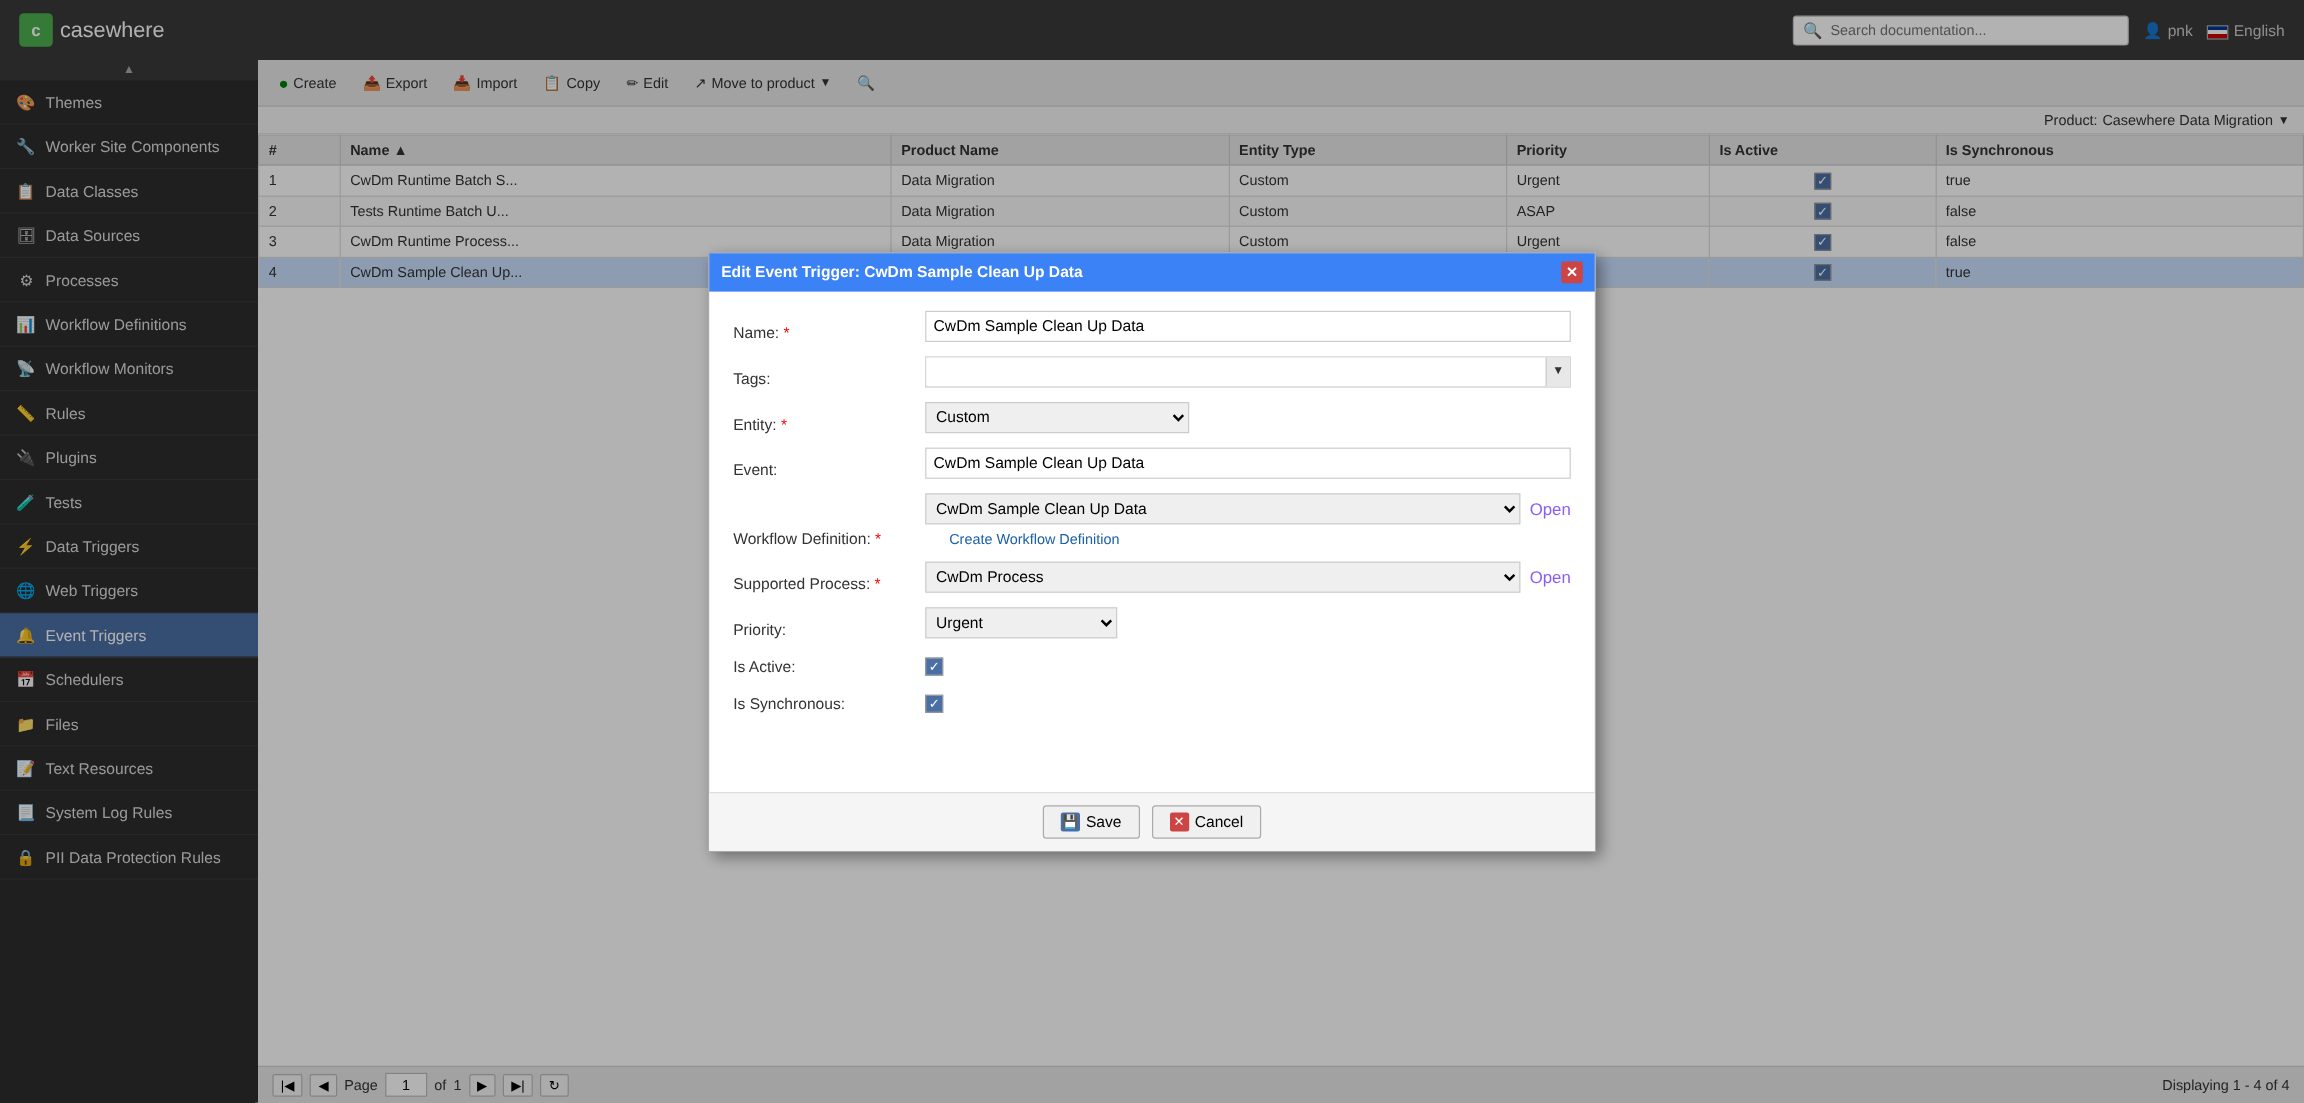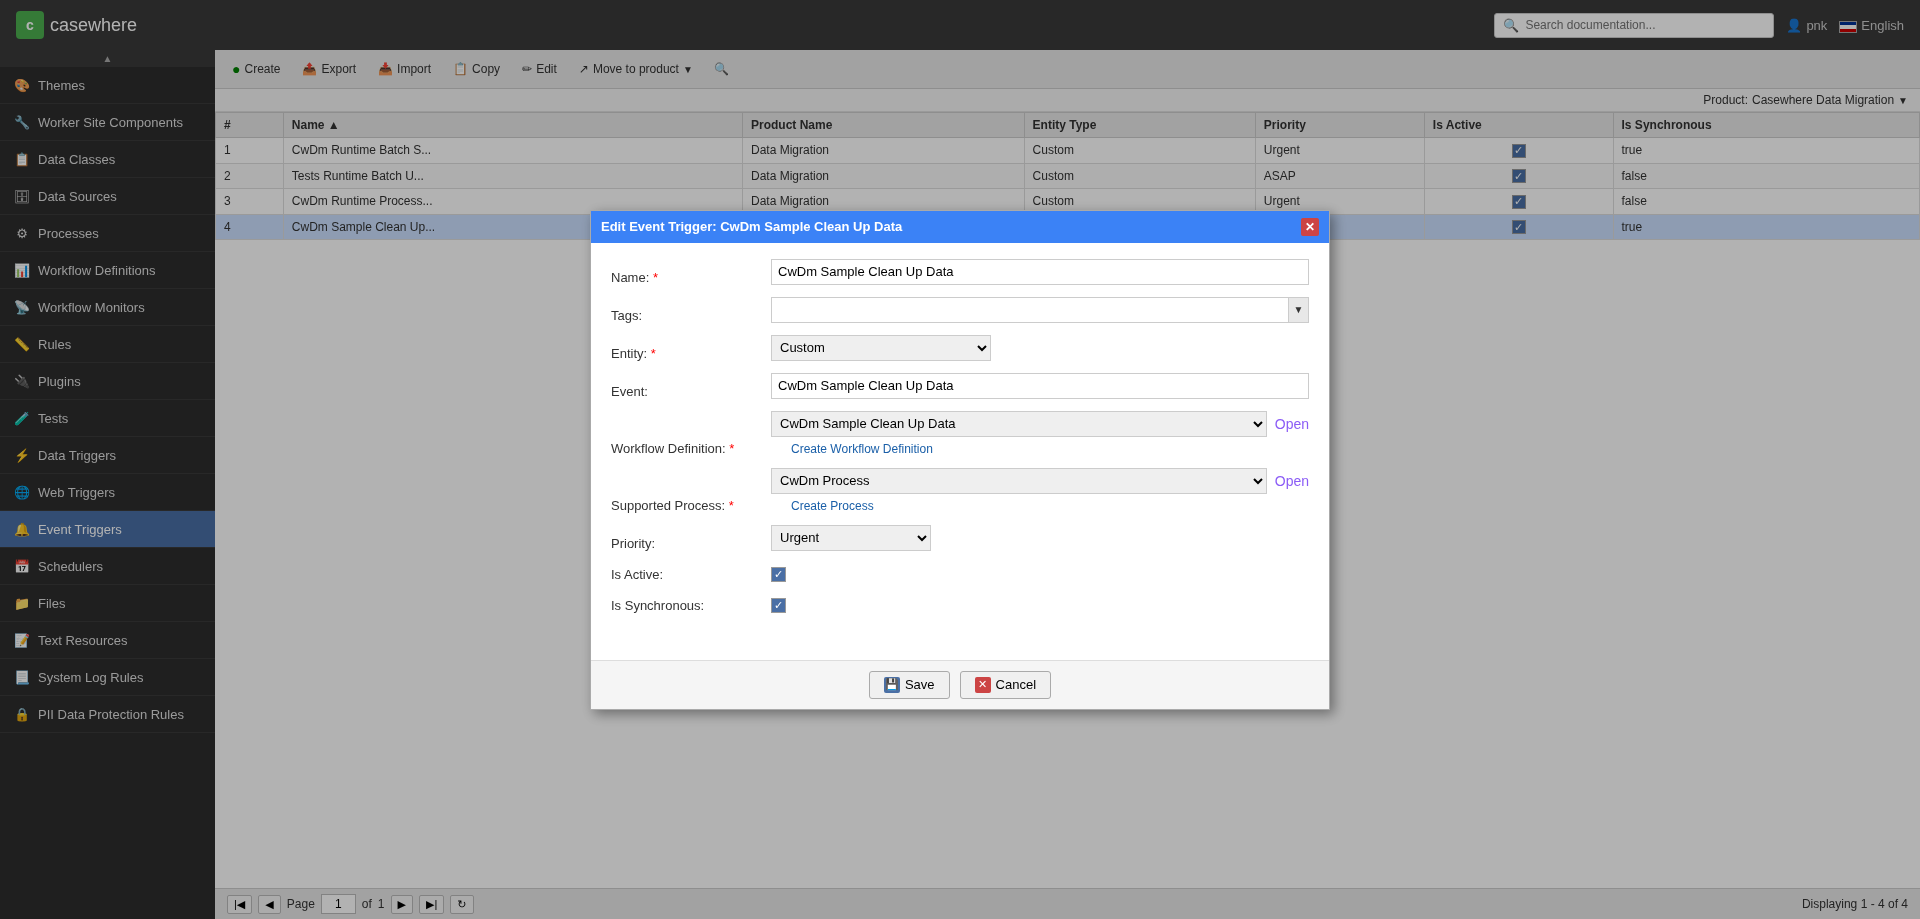--- a/index.html
+++ b/index.html
@@ -628,23 +628,20 @@
           <span>Supported Process:</span>
           <span class="required"> *</span>
         </div>
         <div class="form-control-area">
           <div class="form-select-wrapper">
             <select class="form-select" style="flex:1;">
               <option>CwDm Process</option>
             </select>
             <a href="#" class="open-link">Open</a>
           </div>
-          <div style="margin-top:4px;">
-            <a href="#" class="create-link">Create Process</a>
-          </div>
         </div>
       </div>
 
       <div class="form-row">
         <div class="form-label">Priority:</div>
         <div class="form-control-area">
           <select class="form-select" style="width:160px;">
             <option>Urgent</option>
           </select>
         </div>

